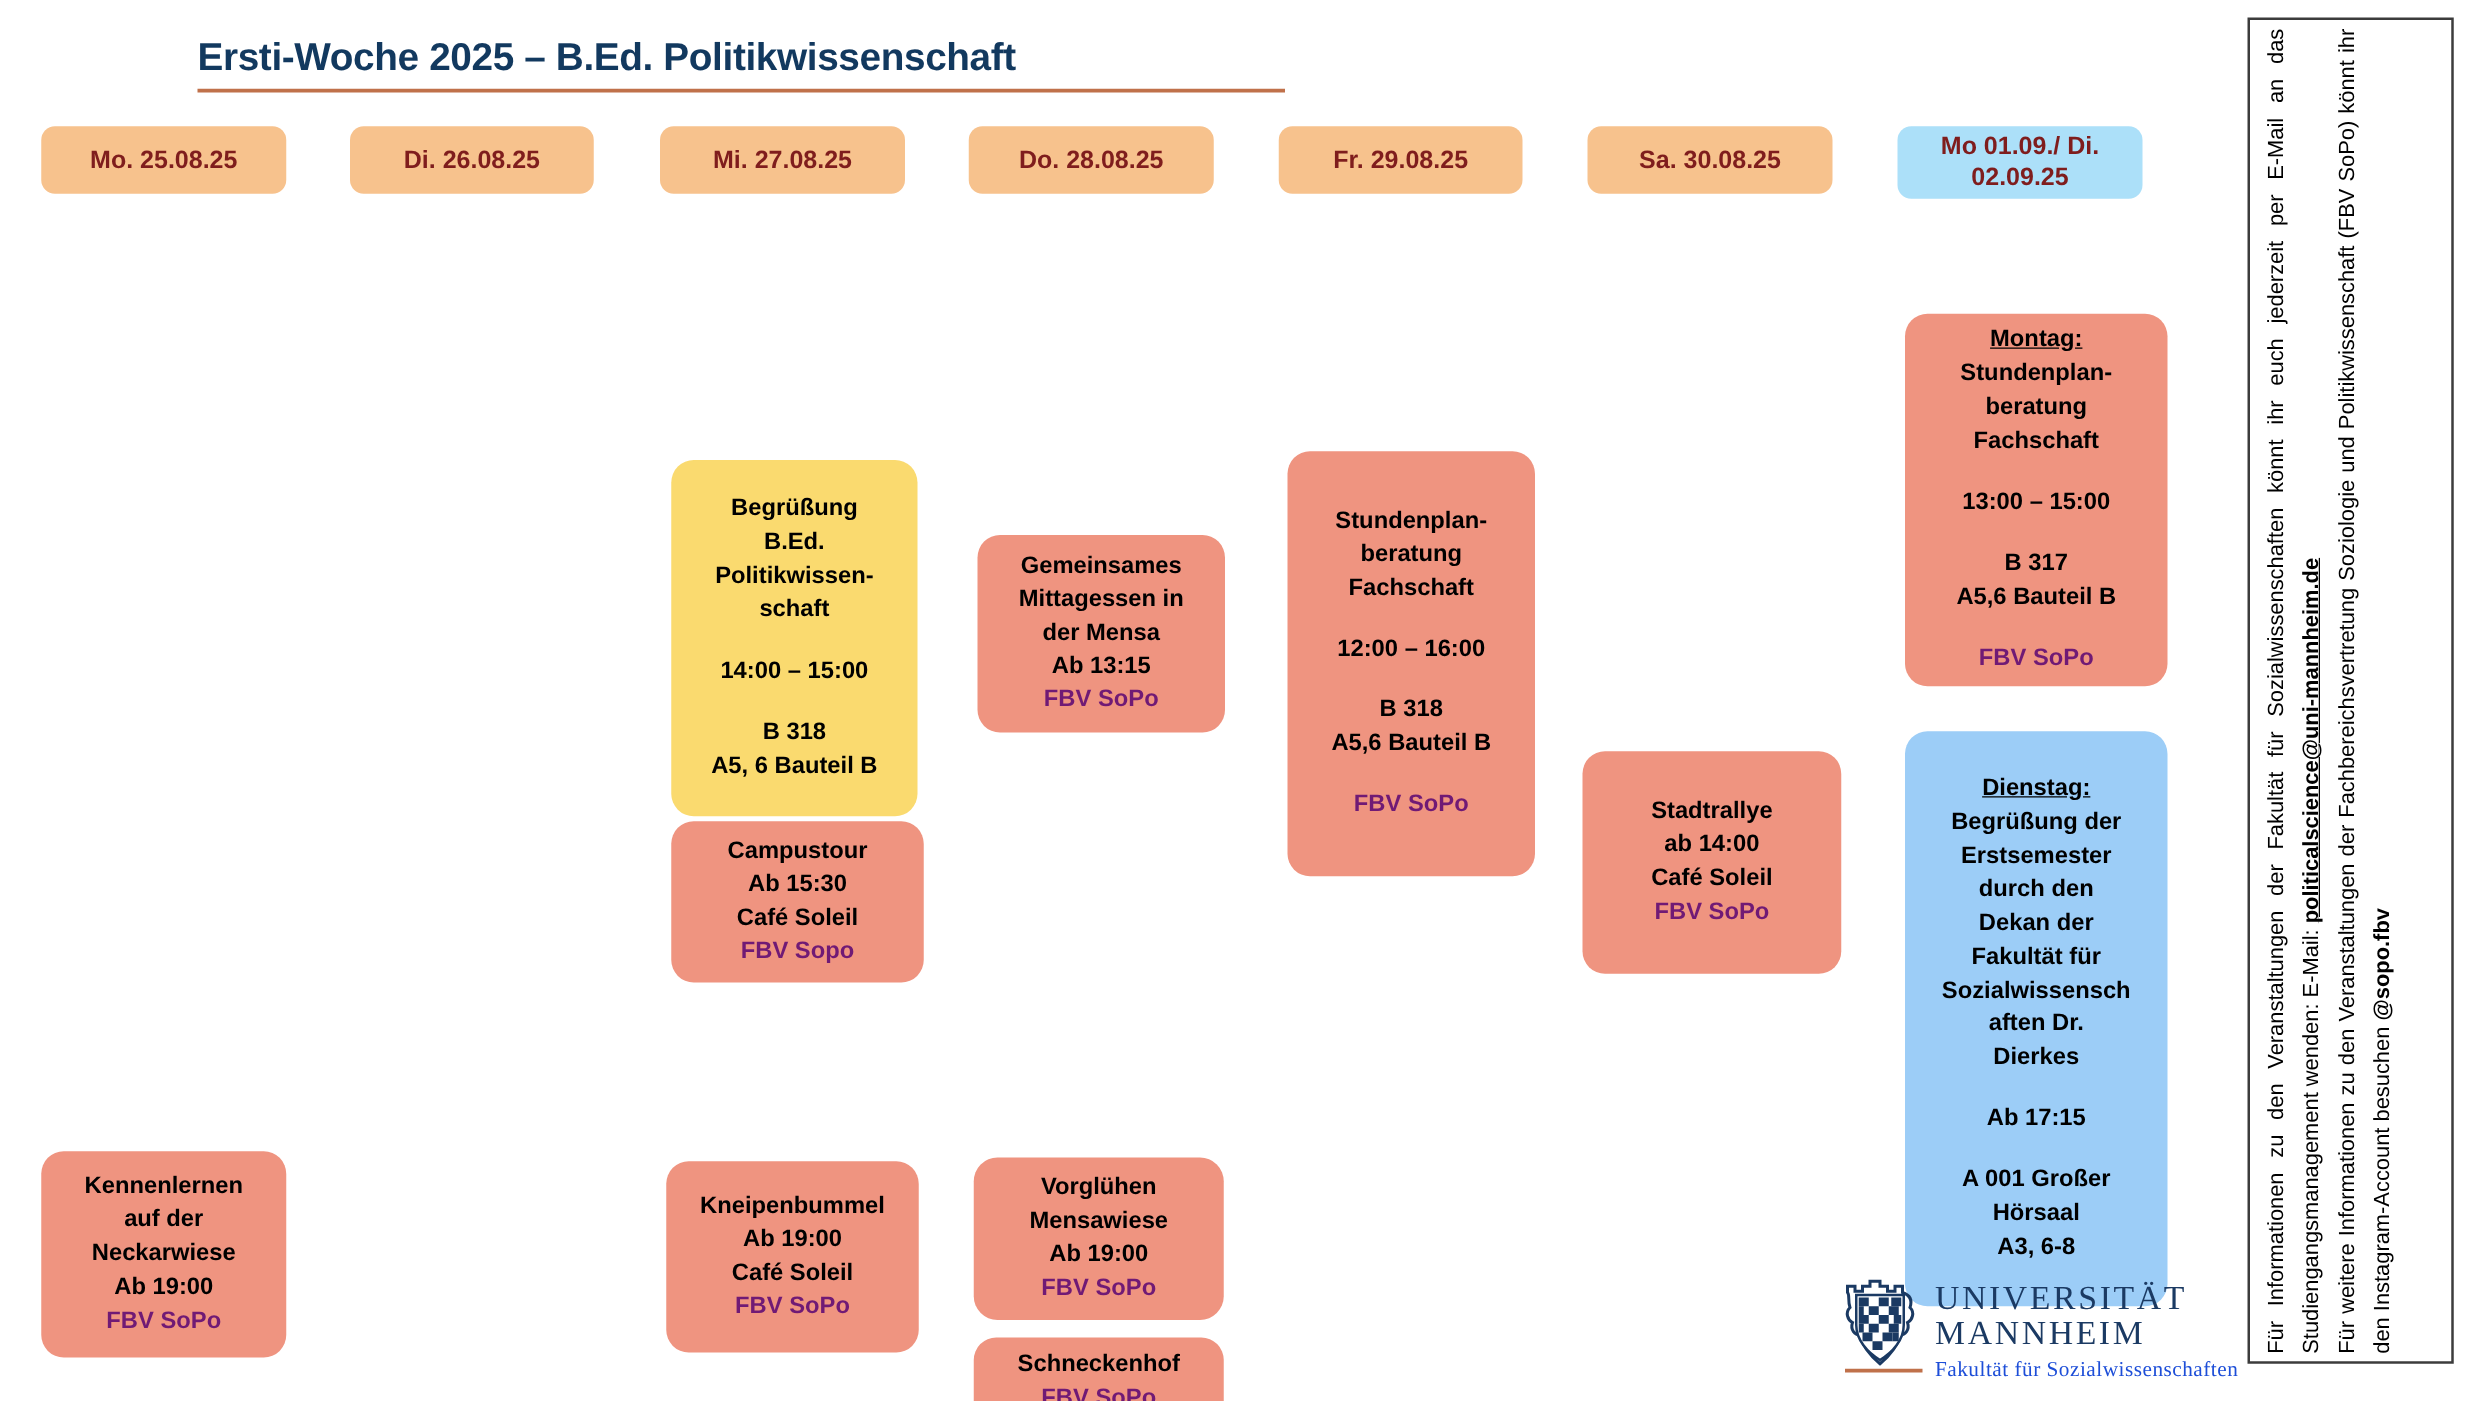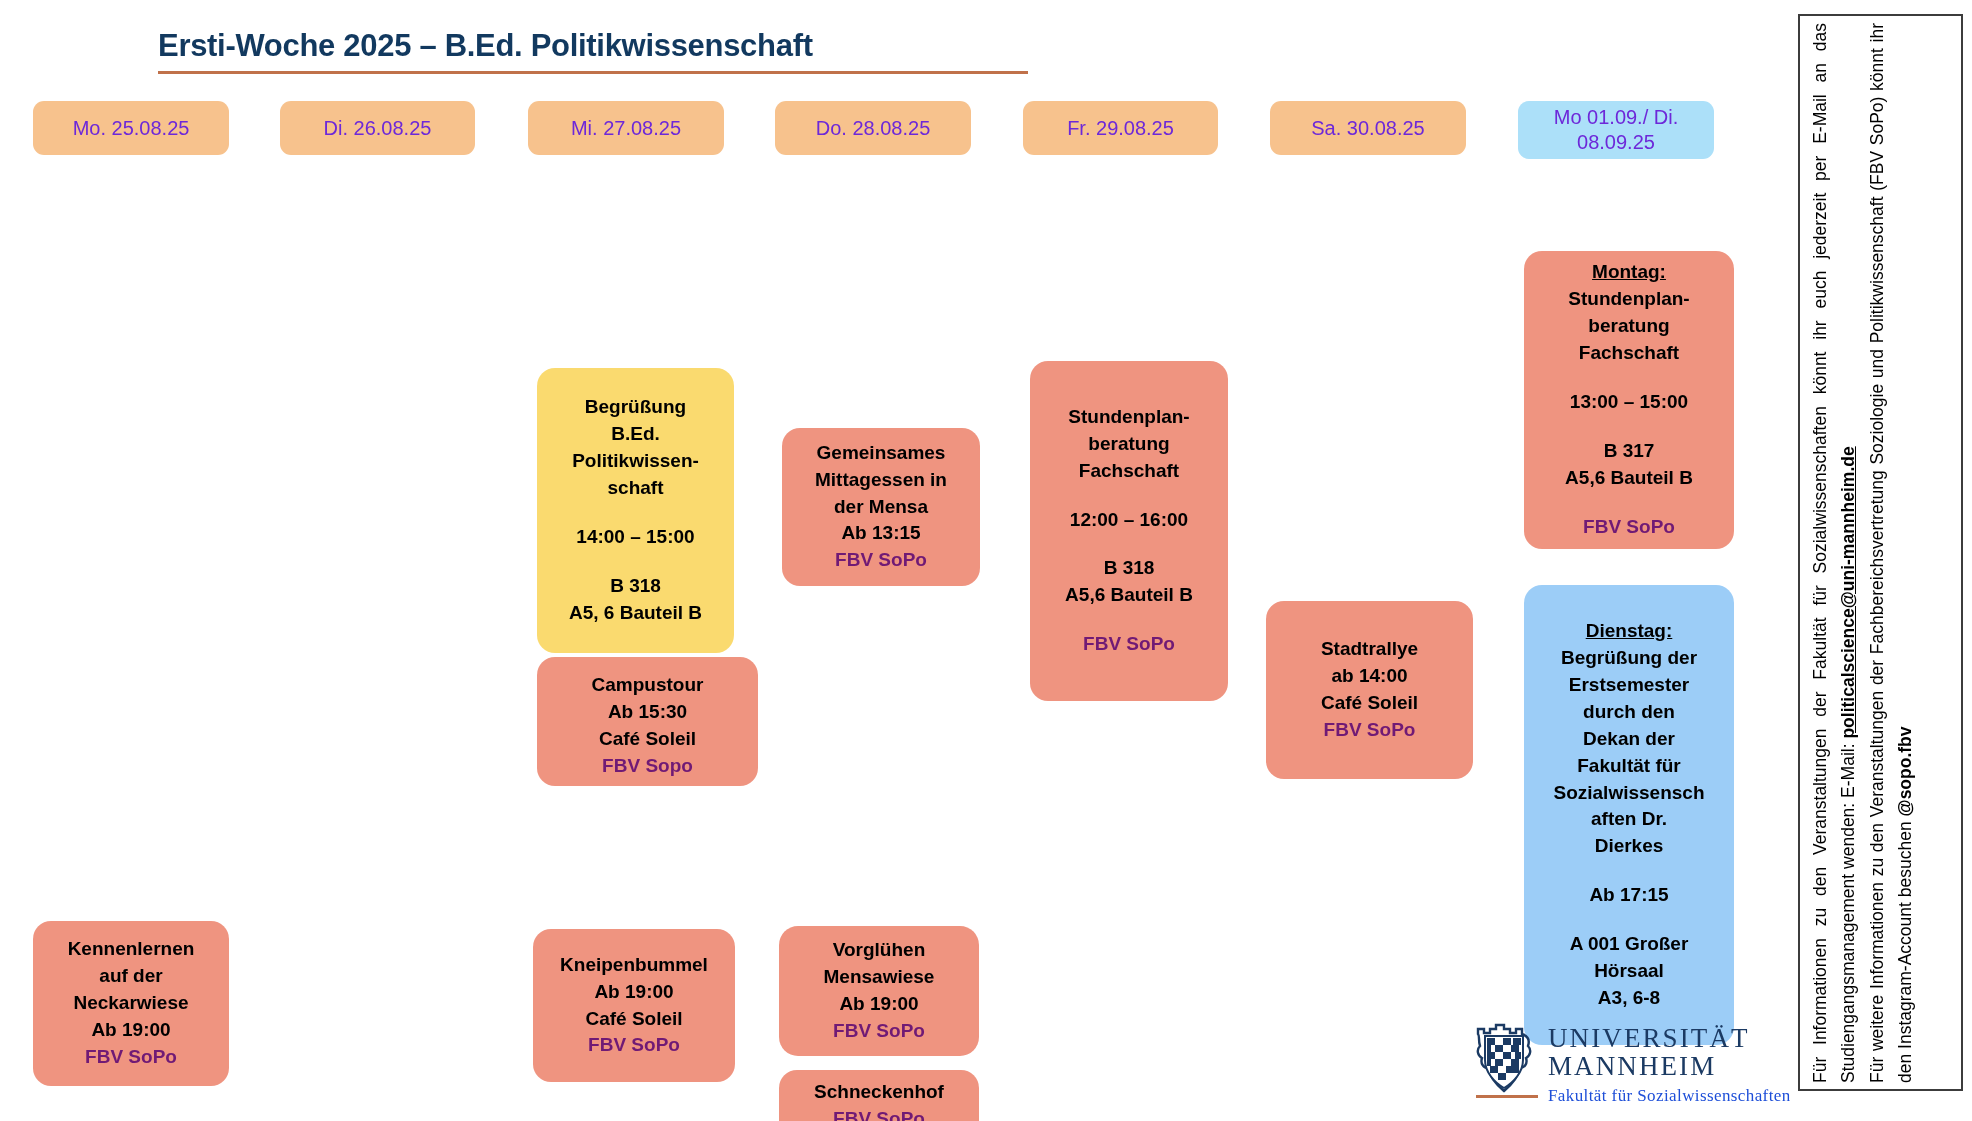--- a/index.html
+++ b/index.html
@@ -48,22 +48,22 @@
     position: absolute;
     top: 0;
     height: 54px;
     border-radius: 11px;
     background: #f7c28d;
     display: flex;
     align-items: center;
     justify-content: center;
     text-align: center;
     font-size: 20px;
-    font-weight: normal;
-    color: #6d28d9;
+    font-weight: bold;
+    color: #7f1d1d;
     line-height: 1.25;
     box-sizing: border-box;
     padding: 0 6px;
   }
   .day-chip.last {
     background: #ace0f9;
     height: 58px;
   }
 
   
@@ -180,36 +180,36 @@
   <div id="title-rule"></div>
 </div>
 
 <div id="day-header-row">
   <div class="day-chip" style="left:33px;  width:196px;">Mo. 25.08.25</div>
   <div class="day-chip" style="left:280px; width:195px;">Di. 26.08.25</div>
   <div class="day-chip" style="left:528px; width:196px;">Mi. 27.08.25</div>
   <div class="day-chip" style="left:775px; width:196px;">Do. 28.08.25</div>
   <div class="day-chip" style="left:1023px;width:195px;">Fr. 29.08.25</div>
   <div class="day-chip" style="left:1270px;width:196px;">Sa. 30.08.25</div>
-  <div class="day-chip last" style="left:1518px;width:196px;">Mo 01.09./ Di. 08.09.25</div>
+  <div class="day-chip last" style="left:1518px;width:196px;">Mo 01.09./ Di. 02.09.25</div>
 </div>
 
 <div class="card yellow" style="left:537px; top:332px; width:197px; height:285px;">
   <span class="ln">Begrüßung</span>
   <span class="ln">B.Ed.</span>
   <span class="ln">Politikwissen-</span>
   <span class="ln">schaft</span>
   <span class="ln gap"></span>
   <span class="ln">14:00 – 15:00</span>
   <span class="ln gap"></span>
   <span class="ln">B 318</span>
   <span class="ln">A5, 6 Bauteil B</span>
 </div>
 
-<div class="card salmon" style="left:537px; top:621px; width:221px; height:129px;justify-content:flex-end;">
+<div class="card salmon" style="left:537px; top:621px; width:202px; height:129px;">
   <span class="ln">Campustour</span>
   <span class="ln">Ab 15:30</span>
   <span class="ln">Café Soleil</span>
   <span class="ln red">FBV Sopo</span>
 </div>
 
 <div class="card salmon" style="left:782px; top:392px; width:198px; height:158px;">
   <span class="ln">Gemeinsames</span>
   <span class="ln">Mittagessen in</span>
   <span class="ln">der Mensa</span>

